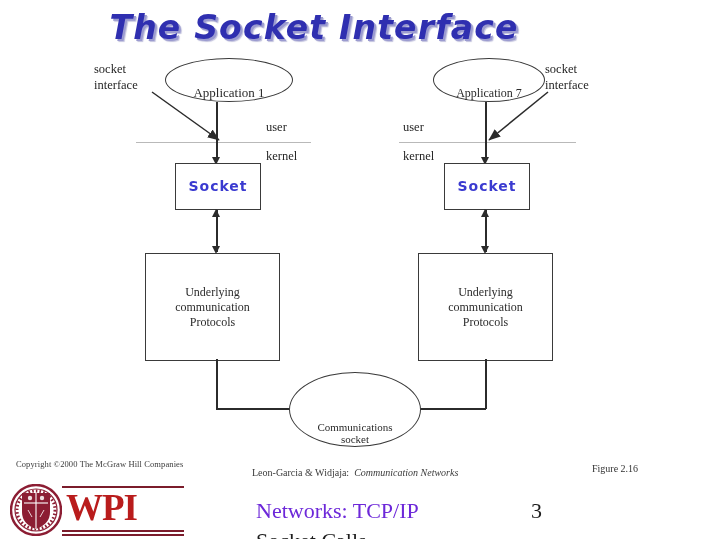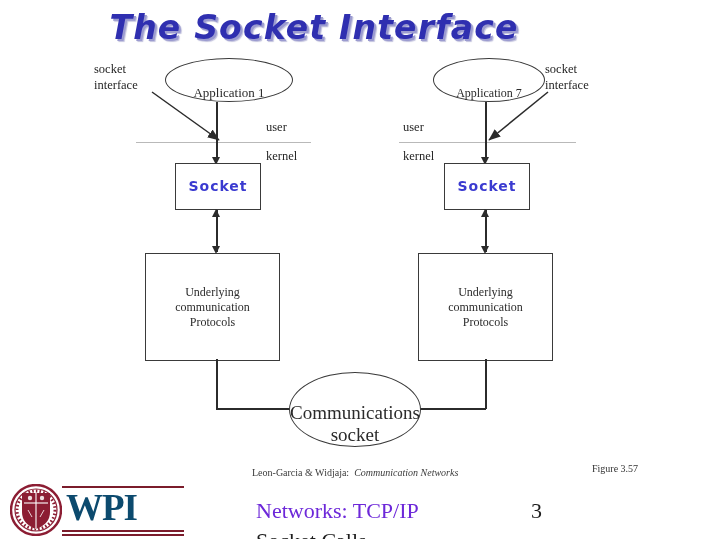--- a/index.html
+++ b/index.html
@@ -105,21 +105,21 @@
   
   .wpi{position:absolute;left:10px;top:482px;width:175px;height:57px;}
   .wpi .rule{position:absolute;left:52px;height:2px;background:#7b1c2b;width:122px;}
   .wpi .rule.top{top:4px;}
   .wpi .rule.bot{top:48px;}
   .wpi .rule.bot2{top:52px;height:1.5px;}
   .wpi .word{
     position:absolute;left:56px;top:6px;
     font-family:"Liberation Serif", serif;
     font-weight:bold;font-size:37px;line-height:40px;
-    color:#0c4a6e;letter-spacing:-1px;
+    color:#b91c1c;letter-spacing:-1px;
   }
   .seal{position:absolute;left:0px;top:2px;width:52px;height:52px;}
 
   .bottitle{
     position:absolute;left:256px;top:498px;
     font-size:22px;color:#6d28d9;white-space:nowrap;
   }
   .botpage{
     position:absolute;left:531px;top:498px;
     font-size:22px;color:#1d1d1d;
@@ -200,46 +200,47 @@
     <span class="proto-text">
       <span>Underlying</span><br>
       <span>communication</span><br>
       <span>Protocols</span>
     </span>
   </div>
 
   <div class="vline" style="left:485px;top:359px;height:50px;"></div>
   <div class="hconn" style="left:401px;top:408px;width:85px;"></div>
 
-  <div class="ellipse" style="left:289px;top:372px;width:130px;height:73px;font-size:19px;">
+  <div class="ellipse" style="left:289px;top:372px;width:130px;height:73px;font-size:11px;">
     <span>
       <span>Communications</span><br>
       <span>socket</span>
     </span>
   </div>
 
   <svg class="ov" viewBox="0 0 720 539">
     <defs>
       <marker id="ah" markerWidth="9" markerHeight="9" refX="7.5" refY="3.2" orient="auto">
         <path d="M0,0 L8,3.2 L0,6.4 z" fill="#2b2b2b"></path>
       </marker>
     </defs>
 
     <line x1="152" y1="92" x2="219" y2="140" stroke="#2b2b2b" stroke-width="1.5" marker-end="url(#ah)"></line>
 
     <line x1="548" y1="92" x2="489" y2="140" stroke="#2b2b2b" stroke-width="1.5" marker-end="url(#ah)"></line>
   </svg>
 
+  <div class="copyright">Copyright ©2000 The McGraw Hill Companies</div>
 
   <div class="credit">
     <span>Leon-Garcia &amp; Widjaja:</span>
     &nbsp;<i>Communication Networks</i>
   </div>
 
-  <div class="figno">Figure 3.57</div>
+  <div class="figno">Figure 2.16</div>
 
   <div class="wpi">
     <div class="rule top"></div>
     <div class="rule bot"></div>
     <div class="rule bot2"></div>
     <svg class="seal" viewBox="0 0 52 52">
       <circle cx="26" cy="26" r="25" fill="none" stroke="#8c1d33" stroke-width="2.4"></circle>
       <circle cx="26" cy="26" r="21" fill="none" stroke="#8c1d33" stroke-width="1.2"></circle>
       <circle cx="26" cy="26" r="19" fill="none" stroke="#8c1d33" stroke-width="3" stroke-dasharray="1.6 2.1"></circle>
       <path d="M26 9 L40 9 L40 28 Q40 40 26 45 Q12 40 12 28 L12 9 Z" fill="#8c1d33"></path>

